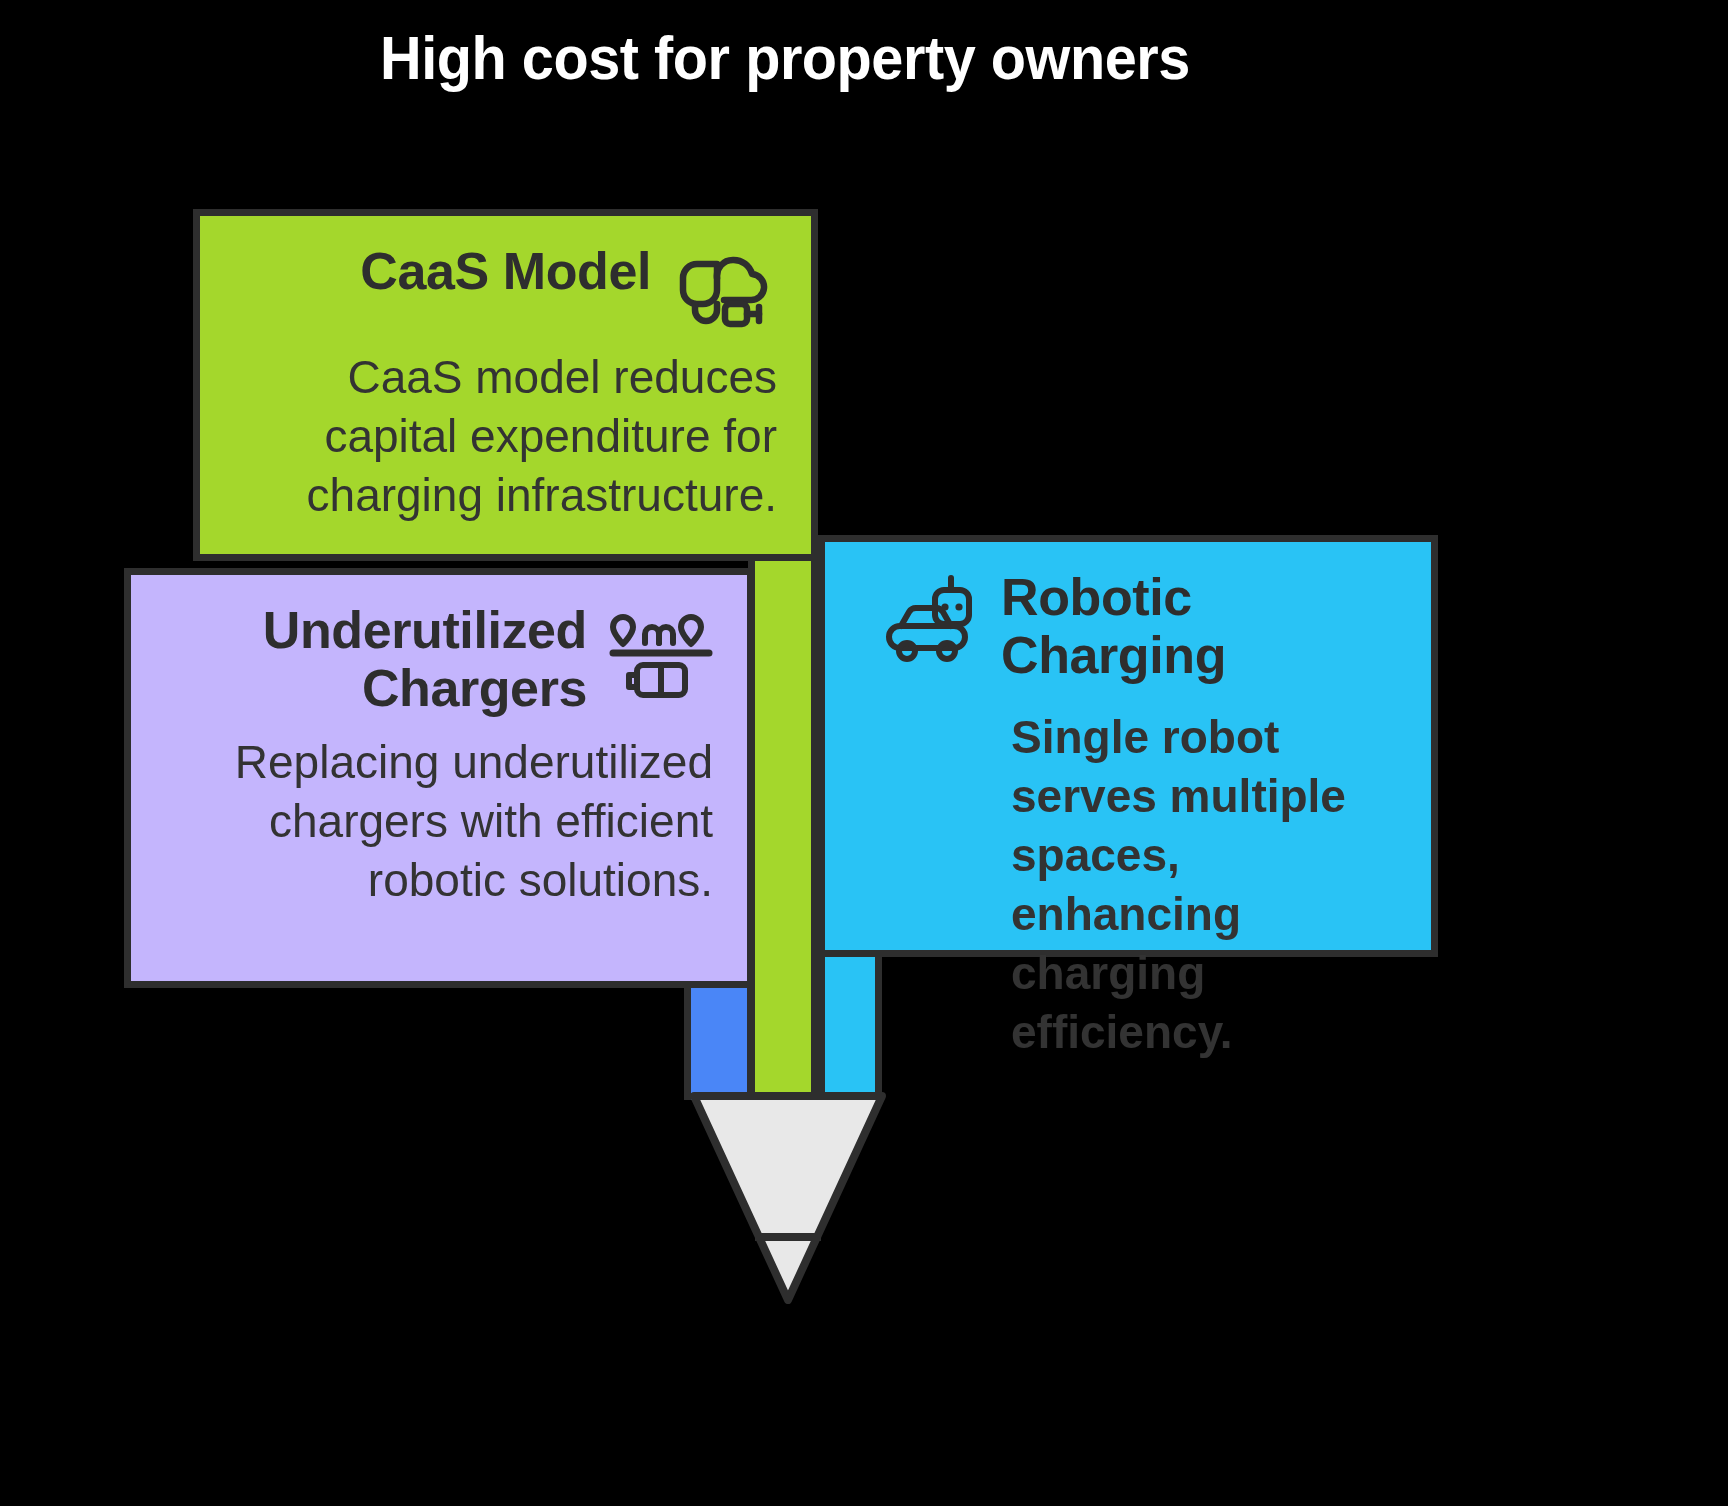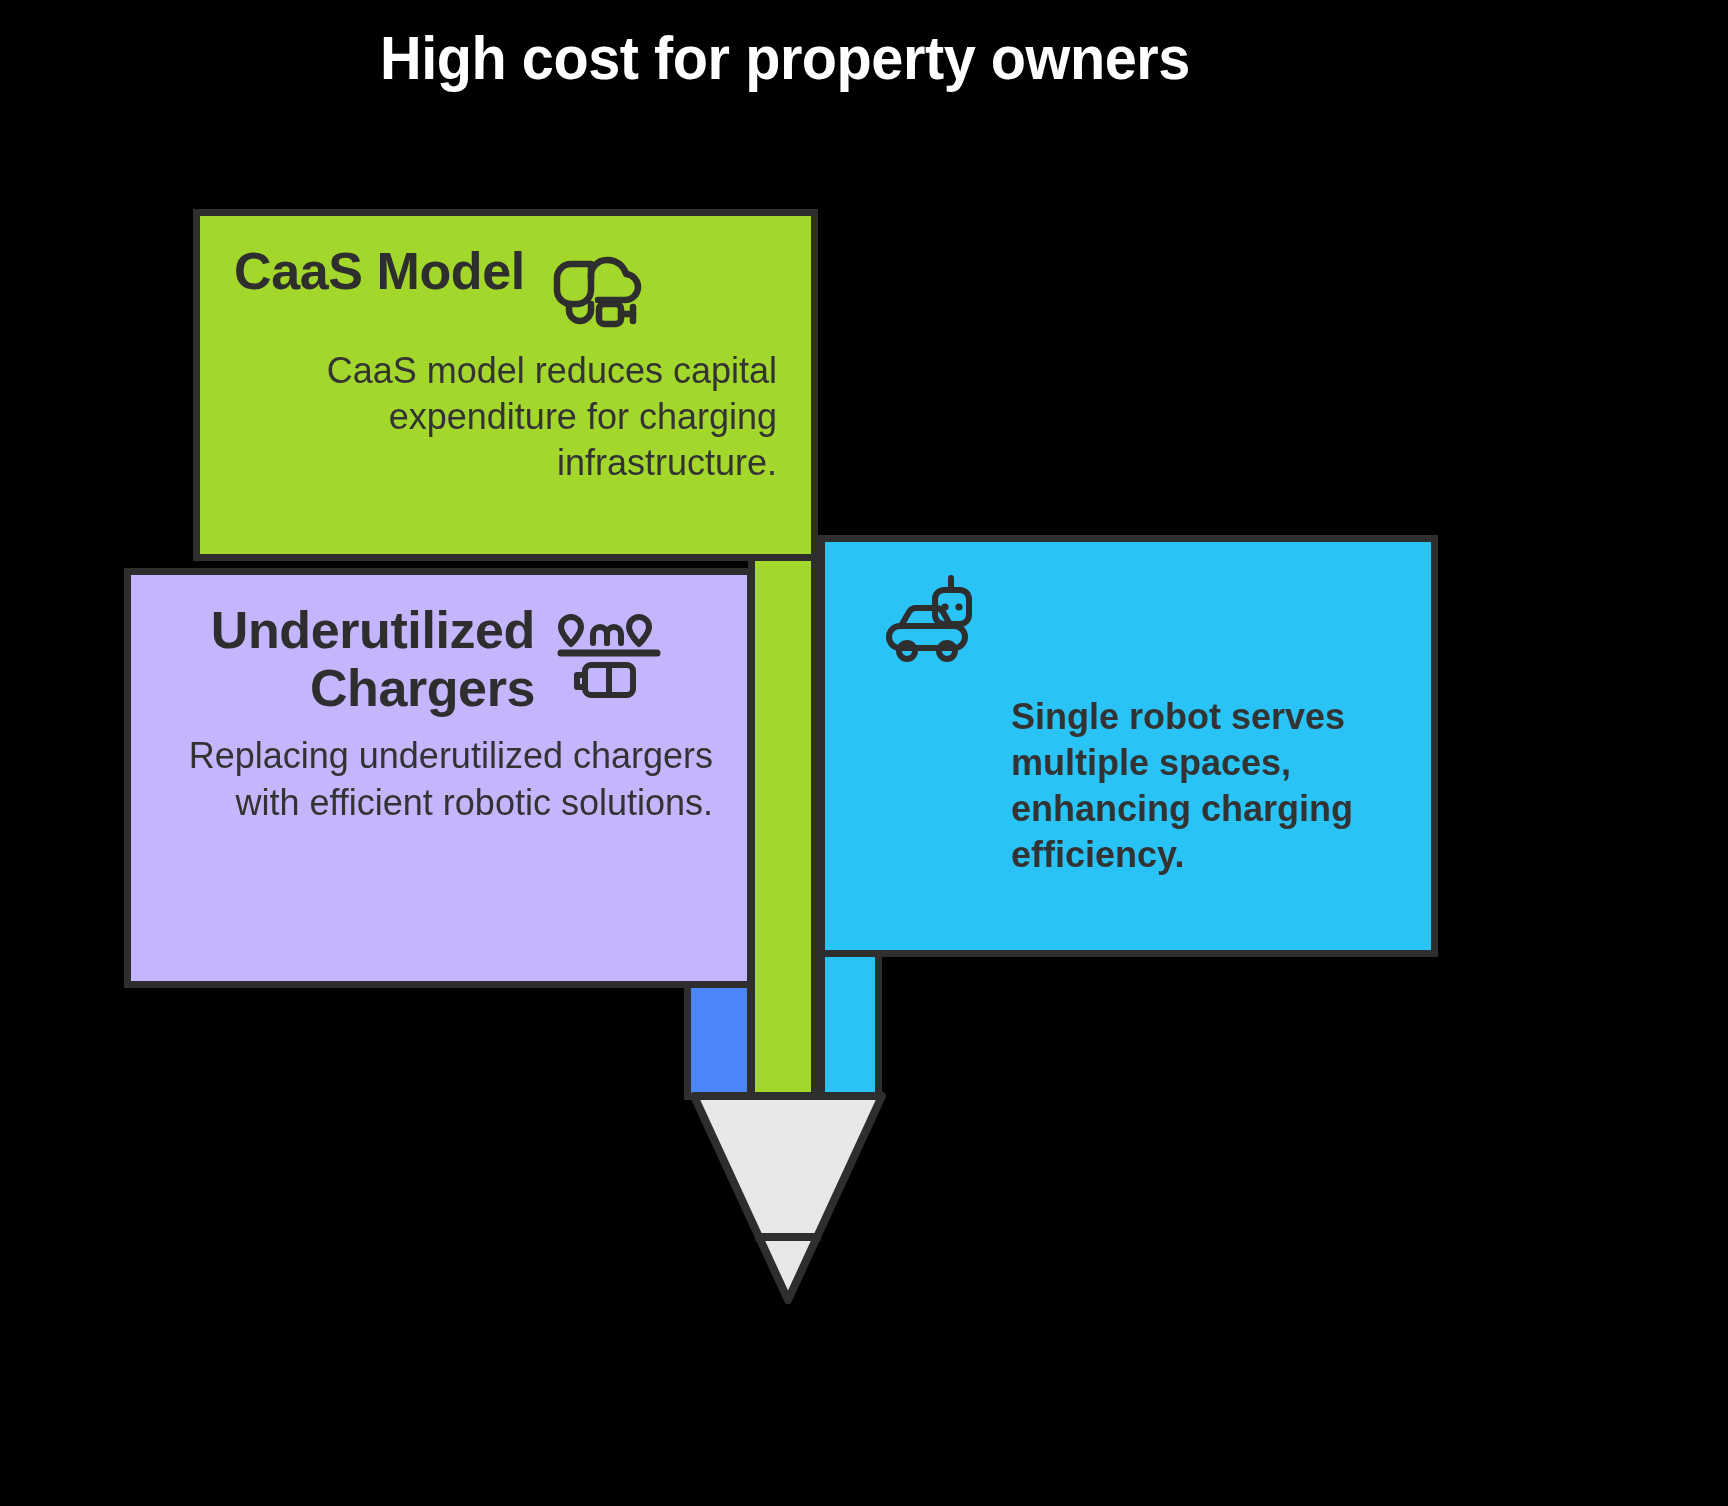--- a/index.html
+++ b/index.html
@@ -45,32 +45,32 @@
   .card-title {
     font-family: "Liberation Sans Narrow", "Liberation Sans", sans-serif;
     font-weight: bold;
     color: #2e2e2e;
     font-size: 52px;
     line-height: 1.12;
     letter-spacing: -0.4px;
   }
   .card-body {
     color: #333333;
-    font-size: 36px;
+    font-size: 46px;
     line-height: 1.28;
     font-family: "Liberation Sans", sans-serif;
   }
 
   
   .head-row {
     display: flex;
     align-items: flex-start;
     gap: 22px;
   }
-  .head-row.right-layout { justify-content: flex-start; }
+  .head-row.right-layout { justify-content: flex-end; }
   .head-row.left-layout  { justify-content: flex-start; }
   .icon-box { flex: 0 0 auto; }
 
   
   .stem {
     position: absolute;
     box-sizing: border-box;
     border-left: 7px solid #2e2e2e;
     border-right: 7px solid #2e2e2e;
   }
@@ -144,20 +144,21 @@
           <circle cx="76" cy="33" r="3.6" fill="#2e2e2e" stroke="none"></circle>
 
           <path d="M18 52 l8 -14 a8 8 0 0 1 7 -4 h20 a8 8 0 0 1 7 4 l8 14"></path>
 
           <rect x="6" y="52" width="76" height="22" rx="11"></rect>
 
           <circle cx="24" cy="77" r="8"></circle>
           <circle cx="64" cy="77" r="8"></circle>
         </svg>
       </div>
+      <div class="card-title" style="max-width:270px;">Robotic Charging</div>
     </div>
     <div class="card-body" style="text-align:left; margin-top:24px; padding-left:152px;font-weight:bold;">Single robot serves multiple spaces, enhancing charging efficiency.</div>
   </div>
 
   <div class="card" style="left:124px; top:568px; width:630px; height:420px; background:#c4b5fd;">
     <div class="head-row right-layout">
       <div class="card-title" style="text-align:right; max-width:370px;">Underutilized Chargers</div>
       <div class="icon-box" style="margin-top:8px;">
         <svg width="104" height="92" viewBox="0 0 104 92" fill="none" stroke="#2e2e2e" stroke-width="6" stroke-linecap="round" stroke-linejoin="round">
 

